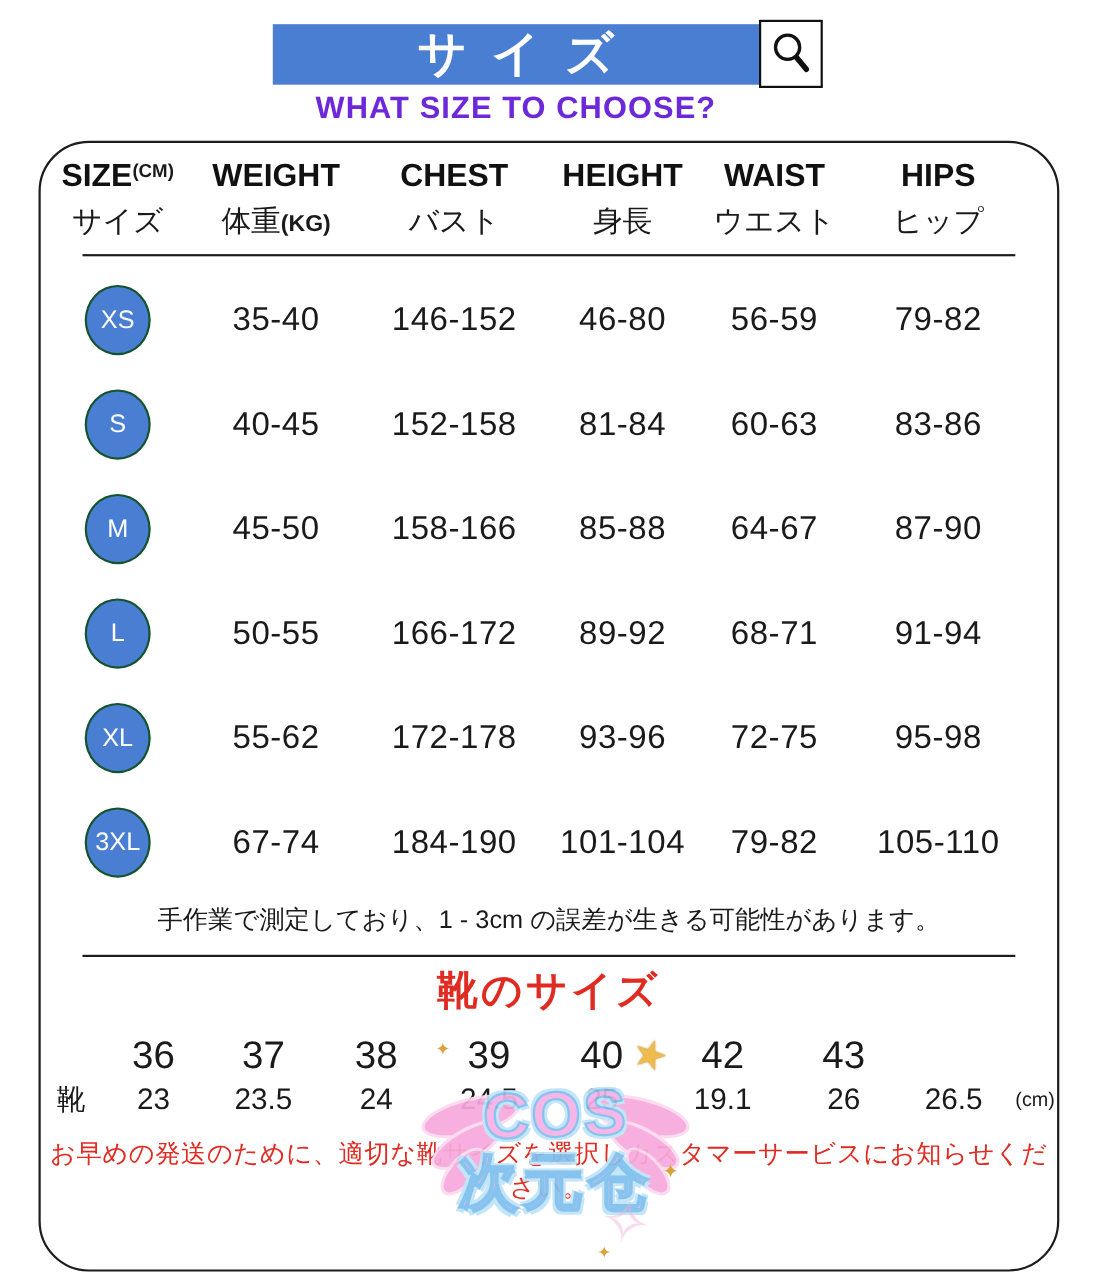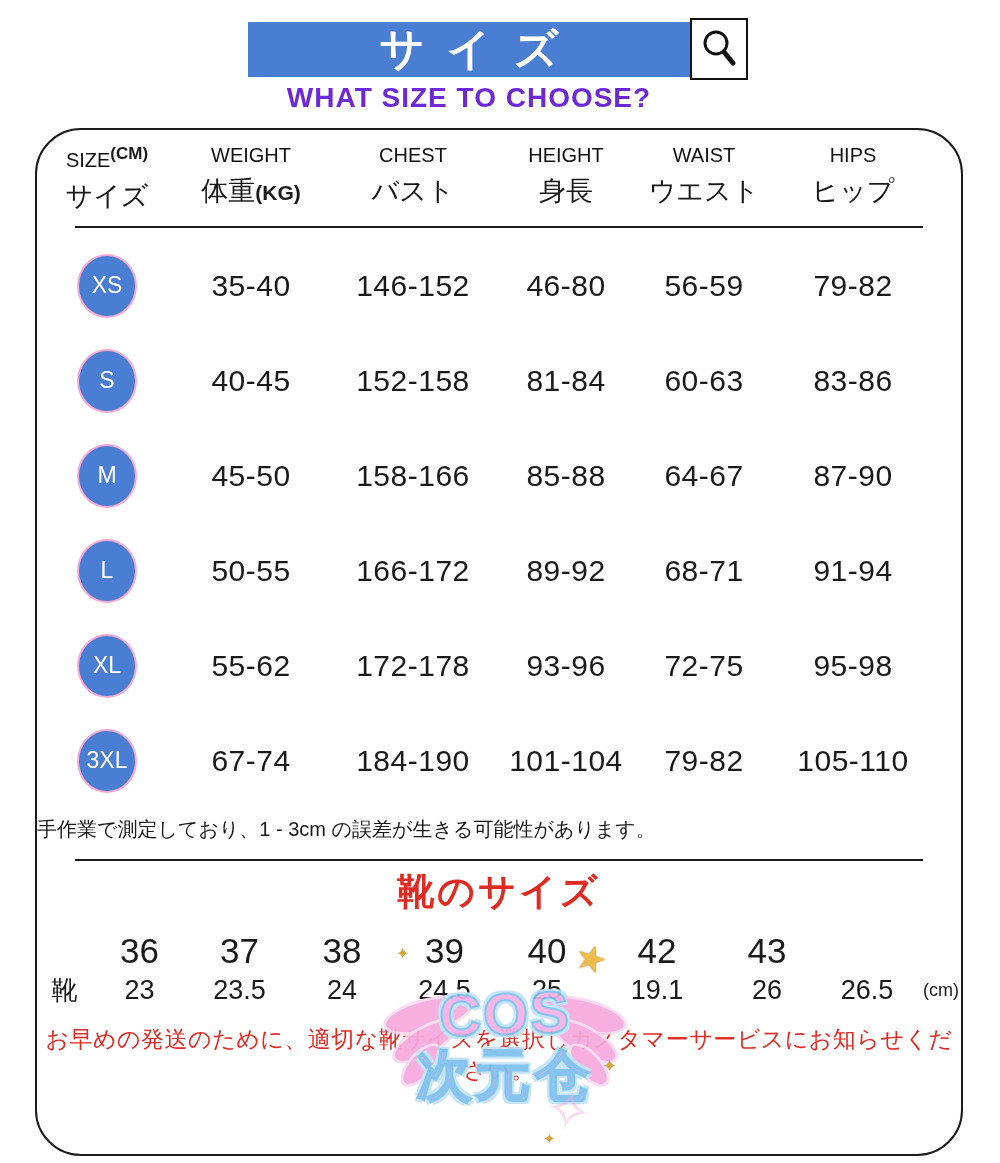--- a/index.html
+++ b/index.html
@@ -15,32 +15,32 @@
   .search-box { position:absolute; left:690px; top:18px; width:58px; height:62px;
     background:#fff; border:2px solid #111; display:flex; align-items:center; justify-content:center; }
   .subtitle { position:absolute; left:228px; top:82px; width:482px; text-align:center;
     font-size:28px; font-weight:700; letter-spacing:1px; color:#6d28d9; }
   
   .box { position:absolute; left:35px; top:128px; width:928px; height:1028px;
     border:2px solid #1c1c1c; border-radius:46px; overflow:hidden; }
   .grid6 { display:grid; grid-template-columns:140px 148px 176px 130px 146px 152px; }
   .cell { text-align:center; }
   .tbl-head { margin-top:14px; align-items:start; }
-  .th-en { font-size:20px; font-weight:400; color:#111; }
+  .th-en { font-size:29px; font-weight:700; color:#111; }
   .th-sup { font-size:17px; font-weight:600; vertical-align:8px; letter-spacing:0; }
   .th-jp { font-size:27px; font-weight:500; margin-top:6px; }
   .th-jpsup { font-size:21px; font-weight:600; }
   .rule { border-top:2px solid #1c1c1c; margin:12px 38px 0 38px; }
   .rows { margin-top:10px; }
   .row { height:95px; align-items:center; }
   .num { font-size:30px; font-weight:500; letter-spacing:0.5px; }
   .size-circle { width:60px; height:64px; border-radius:50%; background:#4a7ed2;
-    border:2px solid #f9a8d4; margin:0 auto; display:flex; align-items:center; justify-content:center; }
+    border:2px solid #14532d; margin:0 auto; display:flex; align-items:center; justify-content:center; }
   .size-circle span { color:#fff; font-size:23px; font-weight:500; }
-  .note { text-align:left; font-size:20px; color:#1a1a1a; margin-top:8px; }
+  .note { text-align:center; font-size:23px; color:#1a1a1a; margin-top:8px; }
   .rule2 { border-top:2px solid #1c1c1c; margin:16px 38px 0 38px; }
   
   .shoe-title { text-align:center; font-size:37px; font-weight:700; color:#e02b22;
     letter-spacing:3px; margin-top:6px; }
   .shoe-grid { display:grid; margin-top:14px;
     grid-template-columns:55px 95px 105px 100px 105px 100px 120px 100px 100px 48px; align-items:center; }
   .shoe-eu { font-size:35px; font-weight:500; }
   .shoe-cm { font-size:27px; font-weight:500; }
   .shoe-label { font-size:26px; font-weight:500; }
   .shoe-unit { font-size:18px; }

